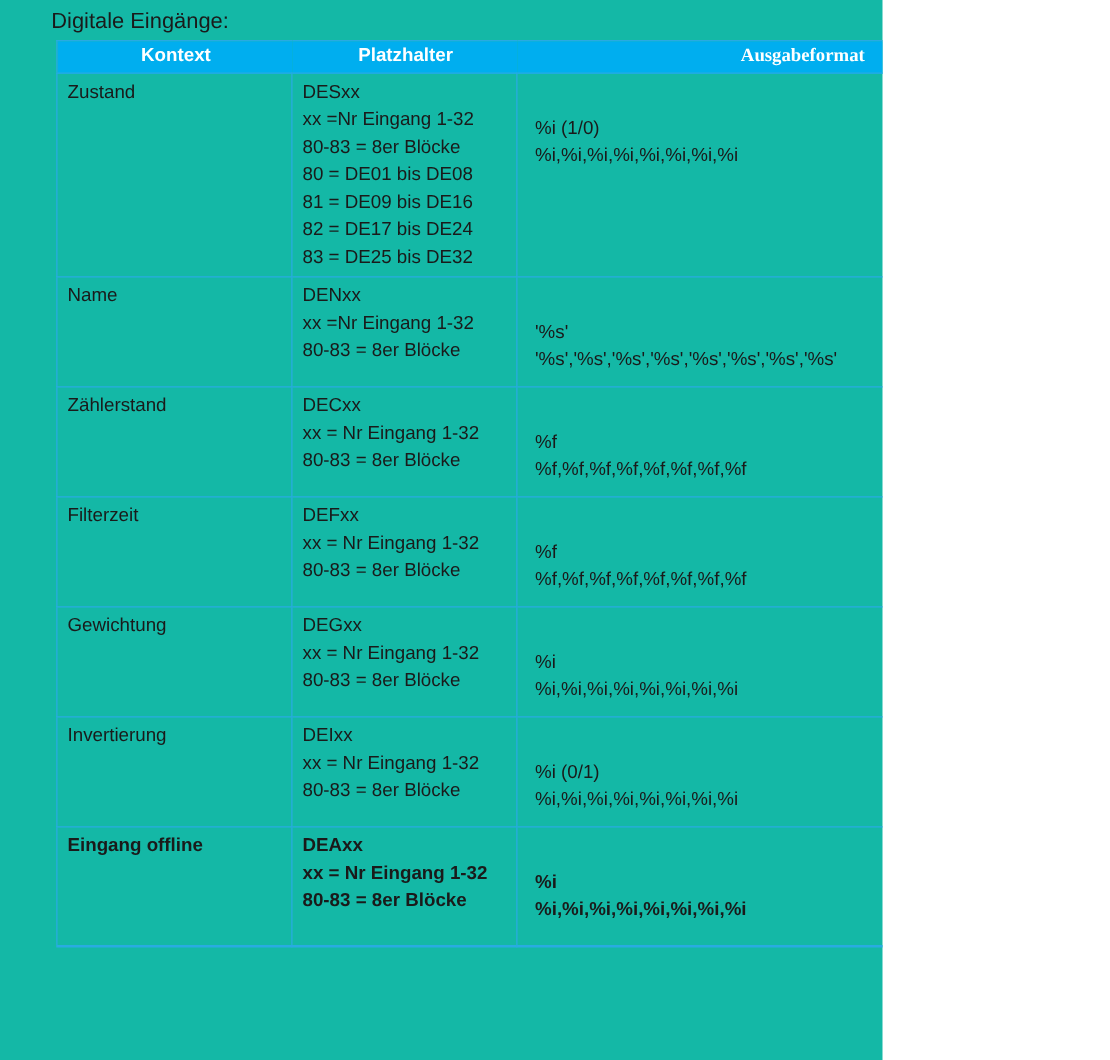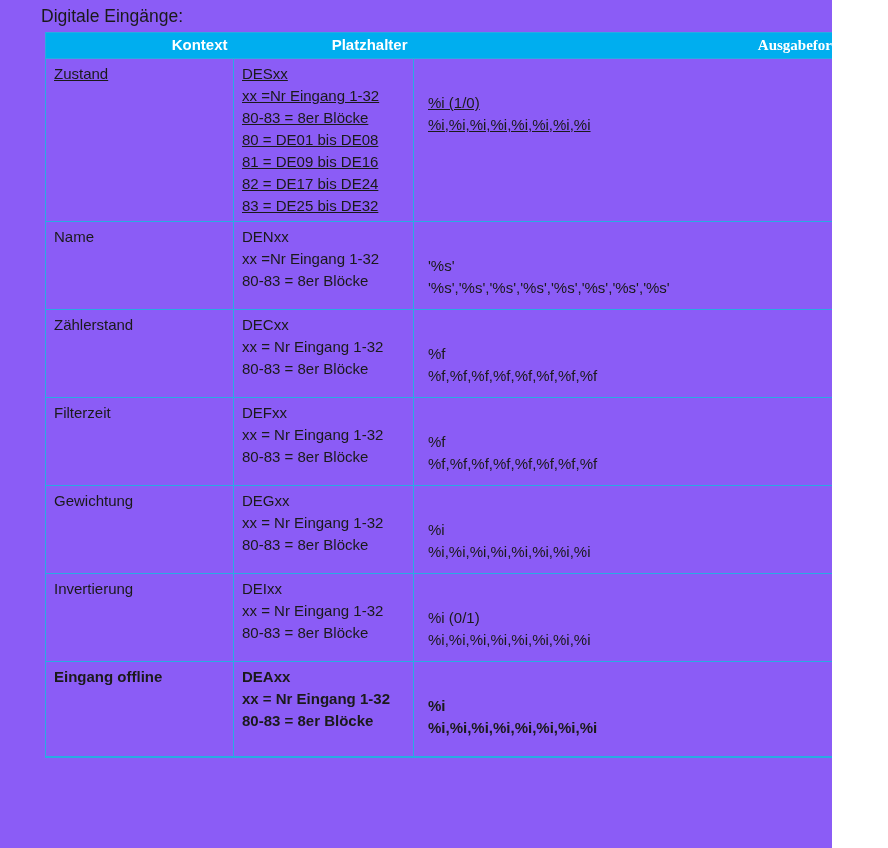--- a/index.html
+++ b/index.html
@@ -10,24 +10,24 @@
   }
   * { box-sizing: border-box; }
   html, body {
     margin: 0;
     background: #FFFFFF;
     font-family: "Liberation Sans", sans-serif;
     color: var(--body-text);
   }
   .page {
     position: relative;
-    width: 832px;
+    width: 706px;
     height: 848px;
     overflow: hidden;
-    background: #8b5cf6;
+    background: #14b8a6;
   }
   .title {
     position: absolute;
     left: 41px;
     top: 6px;
     font-size: 17.5px;
     line-height: 20px;
     color: #1A1A1A;
   }
   table.tbl {
@@ -42,40 +42,40 @@
     border: 1px solid var(--border);
     border-bottom-width: 2px;
   }
   col.c1 { width: 188px; }
   col.c2 { width: 180px; }
   col.c3 { width: 450px; }
   th {
     background: var(--header-bg);
     color: var(--header-text);
     font-weight: bold;
-    text-align: right;
+    text-align: center;
     height: 25px;
     padding: 1px 6px 2px 8px;
     font-size: 15px;
     border: none;
   }
   th.a { padding-left: 14px; font-family: Liberation Serif, serif; }
   td {
     border: 1px solid var(--border);
     vertical-align: top;
     white-space: pre-line;
     padding: 4px 6px 4px 8px;
   }
   td.a {
     padding-left: 14px;
     padding-top: 33px;
     margin-top: 12px;
   }
   tbody tr       { height: 88px; }
-  tbody tr.tall  { height: 158px; text-decoration: underline; }
+  tbody tr.tall  { height: 158px; }
   tbody tr.last  { height: 95px; font-weight: bold; }
 </style>
 </head>
 <body>
 
 <div class="page">
   <div class="title">Digitale Eingänge:</div>
 
   <table class="tbl">
     <colgroup>

